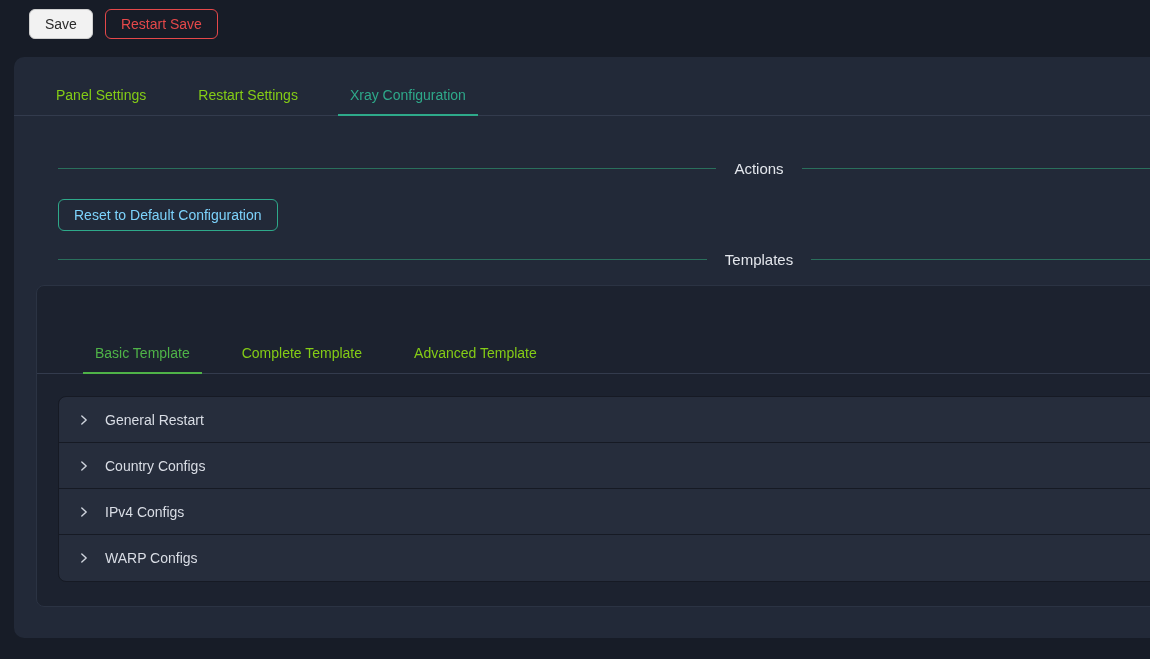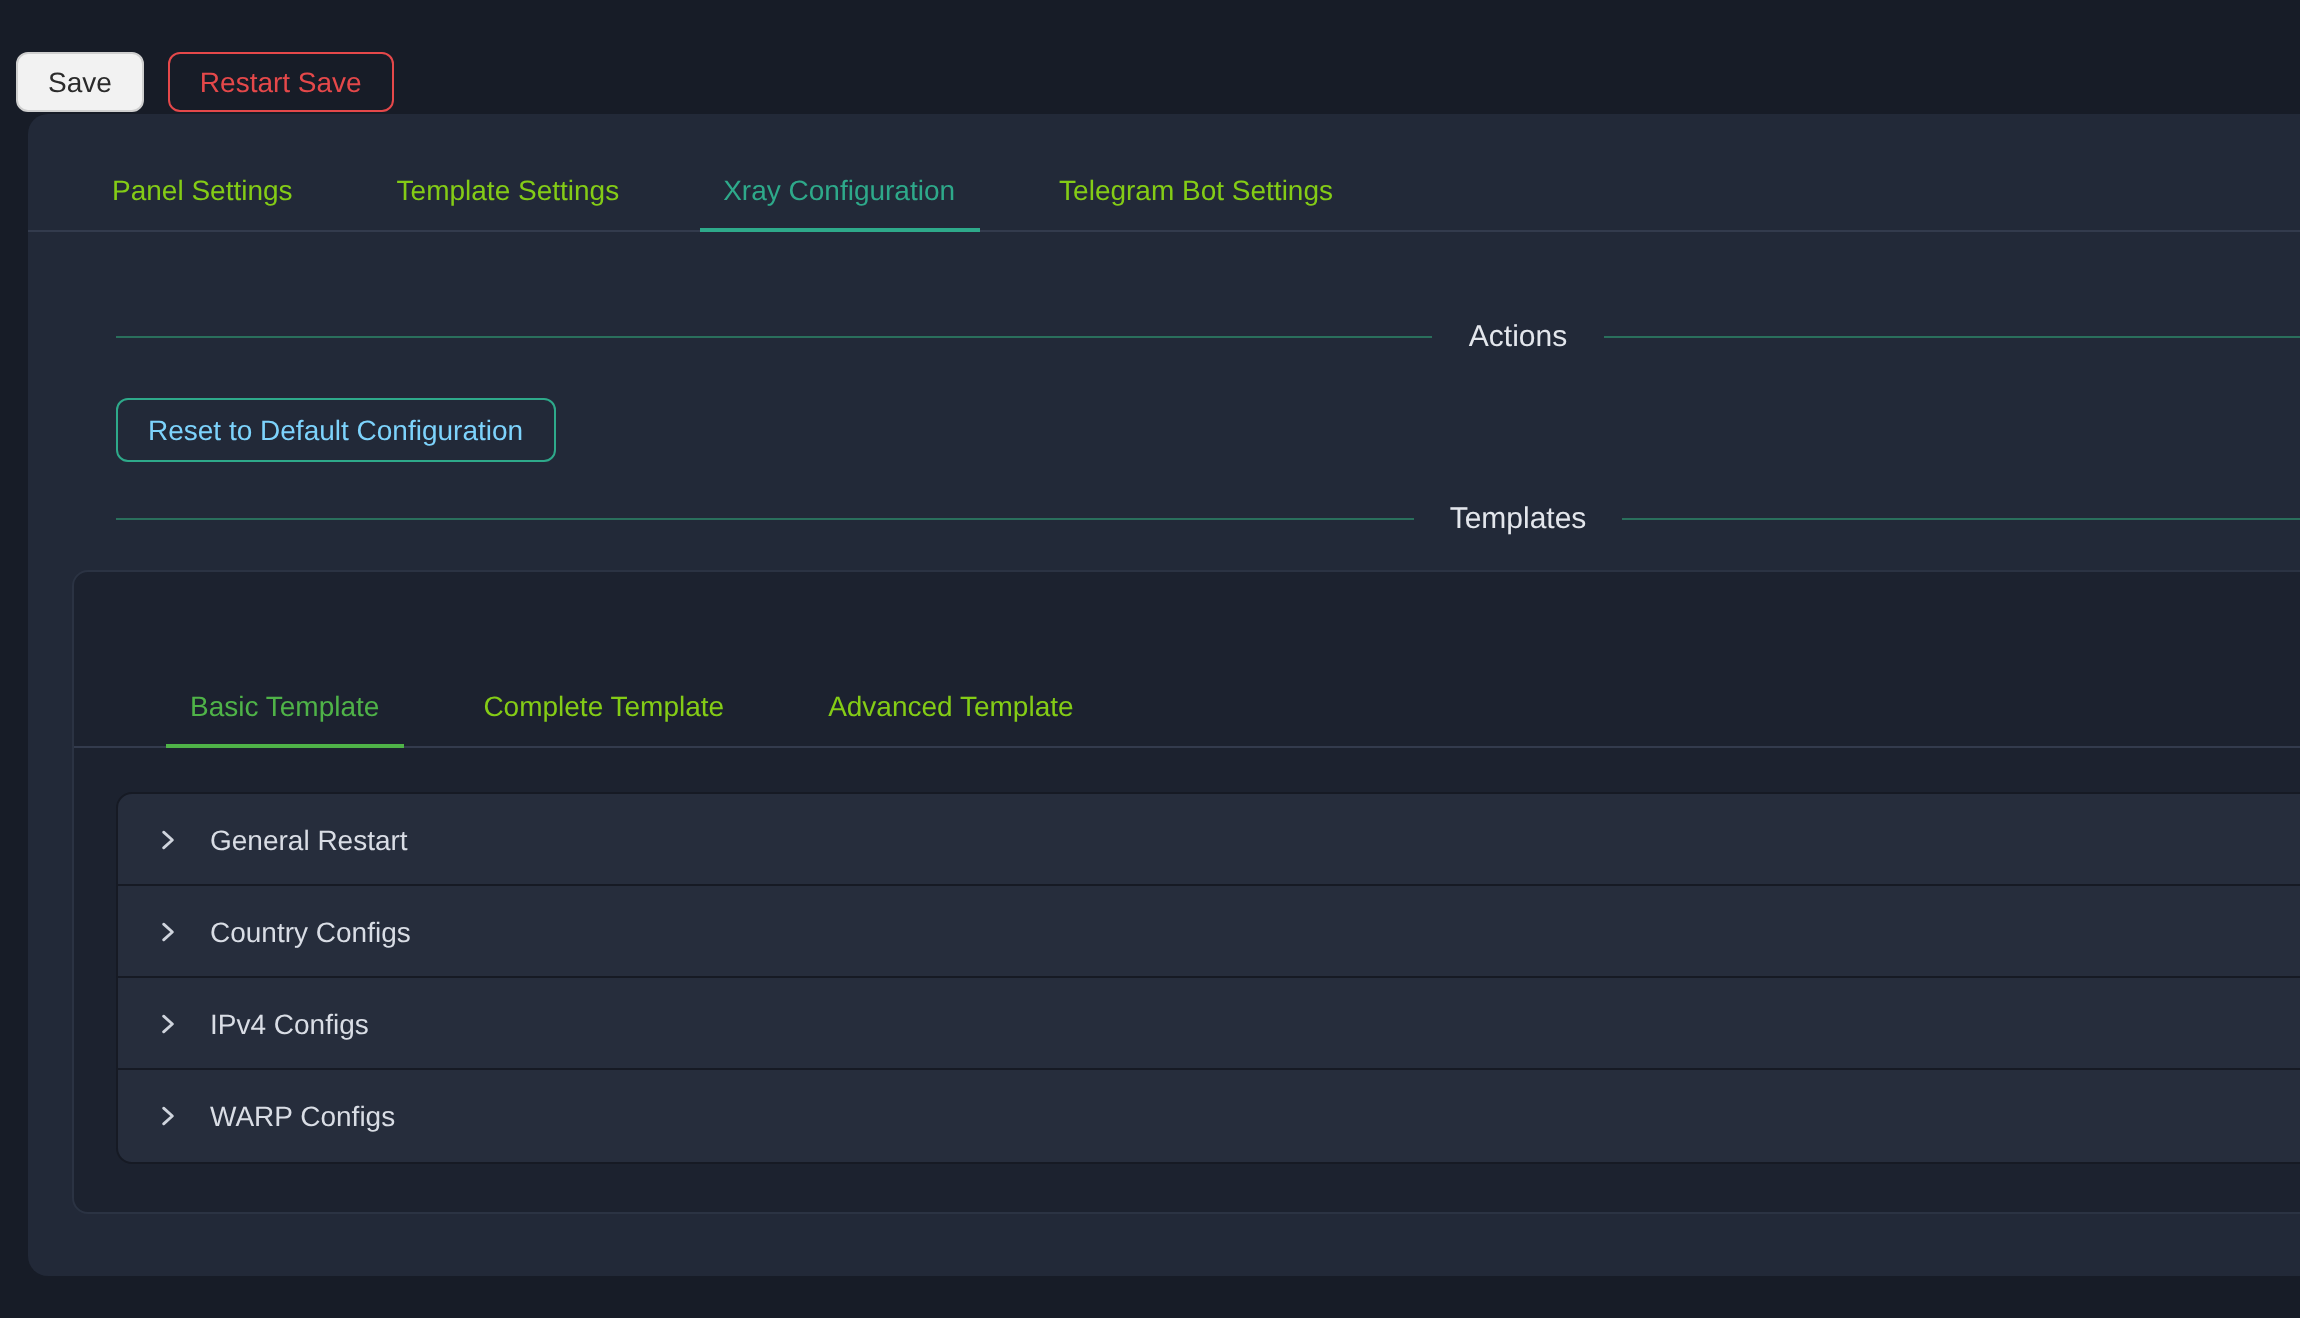--- a/index.html
+++ b/index.html
@@ -19,24 +19,23 @@
     color: #dbdfe7;
   }
 
   
   .topbar {
     position: absolute;
     top: 0; left: 0;
     width: 100%; height: 48px;
     display: flex;
     align-items: center;
-    padding-left: 8px;
+    padding-left: 29px;
     gap: 12px;
     background: #171c27;
-    margin-top: 17px;
   }
   .btn {
     font-family: inherit;
     font-size: 14px;
     line-height: 20px;
     border-radius: 6px;
     padding: 4px 15px;
     height: 30px;
     cursor: pointer;
     white-space: nowrap;
@@ -166,23 +165,22 @@
 
 <div class="topbar">
   <button class="btn btn-save">Save</button>
   <button class="btn btn-restart">Restart Save</button>
 </div>
 
 <div class="card">
 
   <div class="tabs settings-tabs">
     <div class="tab">Panel Settings</div>
-    <div class="tab">Template Settings</div>
+    <div class="tab">Restart Settings</div>
     <div class="tab active-teal">Xray Configuration</div>
-    <div class="tab">Telegram Bot Settings</div>
   </div>
 
   <div class="section">
     <div class="divider">
       <span class="divider-text">Actions</span>
     </div>
 
     <button class="btn btn-reset">Reset to Default Configuration</button>
 
     <div class="divider divider-templates">

